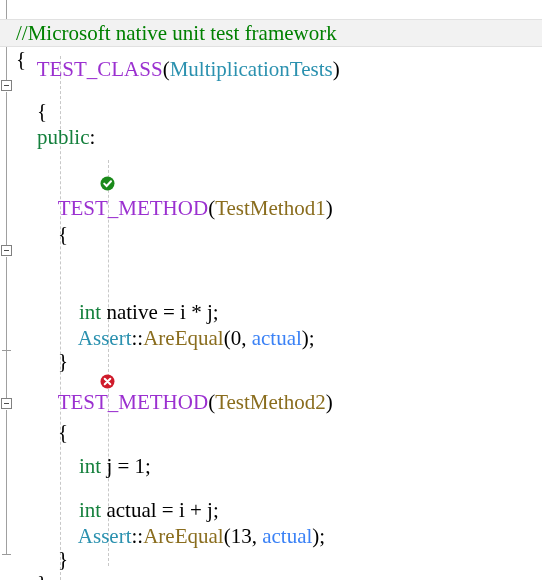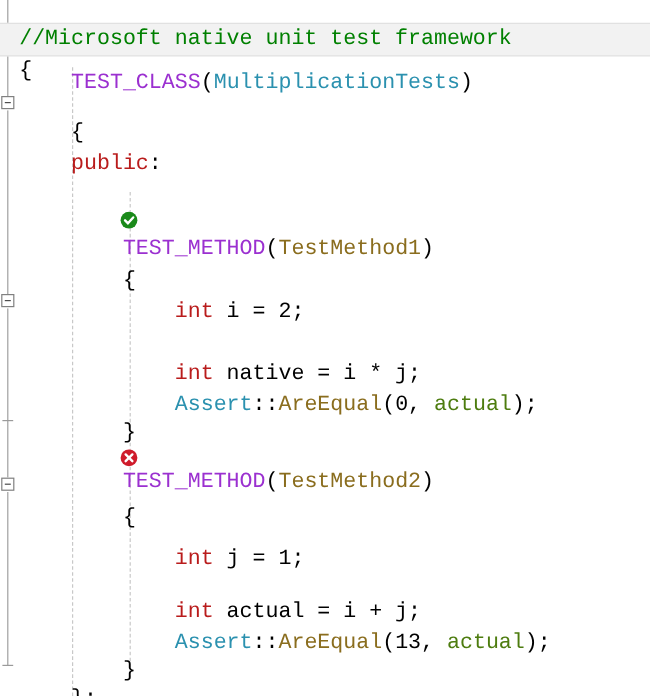--- a/index.html
+++ b/index.html
@@ -6,22 +6,22 @@
     margin: 0;
     padding: 0;
     background: #ffffff;
   }
   #editor {
     position: relative;
     width: 542px;
     height: 580px;
     background: #ffffff;
     overflow: hidden;
-    font-family: Liberation Mono, monospace;
-    font-size: 18px;
+    font-family: Liberation Serif, serif;
+    font-size: 21px;
     line-height: 26px;
   }
 
   
   .outline-margin {
     position: absolute;
     left: 0; top: 0;
     width: 16px; height: 580px;
     background: #ffffff;
   }
@@ -83,27 +83,27 @@
     background: #f2f2f2;
     border-top: 1px solid #e1e1e1;
     border-bottom: 1px solid #e1e1e1;
     height: 26px;
     box-sizing: content-box;
   }
   .line.current .code-text { padding-left: 16px; display:inline-block; }
 
   
   .tok-comment  { color: #008000; }
-  .tok-keyword  { color: #b91c1c; margin-top: 9px; }
+  .tok-keyword  { color: #15803d; margin-top: 9px; }
   .tok-macro    { color: #9b30d0; }
   .tok-type     { color: #2b91af; }
   .tok-func     { color: #8a6d1e; margin-top: 24px; }
   .tok-plain    { color: #000000; }
   .tok-punct    { color: #000000; }
-  .tok-var      { color: #4d7c0f; text-align: right; }
+  .tok-var      { color: #3b82f6; text-align: right; }
   .tok-num      { color: #000000; }
 
   
   .test-icon {
     position: absolute;
     width: 15px;
     height: 15px;
     border-radius: 50%;
   }
   .test-icon svg { display: block; }
@@ -131,21 +131,20 @@
       <div class="indent-guide" style="left: 92px; top: 160px; height: 406px;"></div>
       <div class="line current" style="top: 19px;"><span class="code-text"><span class="tok-comment">//Microsoft native unit test framework</span></span></div>
       <div class="line" style="top: 46px;"><span class="code-text"><span class="tok-punct">{</span></span></div>
       <div class="line" style="top: 56px;"><span class="code-text"><span class="tok-plain">    </span><span class="tok-macro">TEST_CLASS</span><span class="tok-punct">(</span><span class="tok-type">MultiplicationTests</span><span class="tok-punct">)</span></span></div>
       <div class="line" style="top: 98px;"><span class="code-text"><span class="tok-plain">    </span><span class="tok-punct">{</span></span></div>
       <div class="line" style="top: 124px;"><span class="code-text"><span class="tok-plain">    </span><span class="tok-keyword">public</span><span class="tok-punct">:</span></span></div>
       <div class="line" style="top: 150px;"><span class="code-text"></span></div>
       <div class="line" style="top: 176px;"><span class="code-text"></span></div>
       <div class="line" style="top: 195px;"><span class="code-text"><span class="tok-plain">        </span><span class="tok-macro">TEST_METHOD</span><span class="tok-punct">(</span><span class="tok-func">TestMethod1</span><span class="tok-punct">)</span></span></div>
       <div class="line" style="top: 221px;"><span class="code-text"><span class="tok-plain">        </span><span class="tok-punct">{</span></span></div>
-      <div class="line" style="top: 247px;"><span class="code-text"><span class="tok-plain">            </span><span class="tok-keyword">int</span><span class="tok-plain"> i = </span><span class="tok-num">2</span><span class="tok-punct">;</span></span></div>
       <div class="line" style="top: 299px;"><span class="code-text"><span class="tok-plain">            </span><span class="tok-keyword">int</span><span class="tok-plain"> native = i * j;</span></span></div>
       <div class="line" style="top: 325px;"><span class="code-text"><span class="tok-plain">            </span><span class="tok-type">Assert</span><span class="tok-punct">::</span><span class="tok-func">AreEqual</span><span class="tok-punct">(</span><span class="tok-num">0</span><span class="tok-punct">, </span><span class="tok-var">actual</span><span class="tok-punct">);</span></span></div>
       <div class="line" style="top: 348px;"><span class="code-text"><span class="tok-plain">        </span><span class="tok-punct">}</span></span></div>
       <div class="line" style="top: 374px;"><span class="code-text"></span></div>
       <div class="line" style="top: 389px; text-align: center;"><span class="code-text"><span class="tok-plain">        </span><span class="tok-macro">TEST_METHOD</span><span class="tok-punct">(</span><span class="tok-func">TestMethod2</span><span class="tok-punct">)</span></span></div>
       <div class="line" style="top: 419px;"><span class="code-text"><span class="tok-plain">        </span><span class="tok-punct">{</span></span></div>
       <div class="line" style="top: 453px;"><span class="code-text"><span class="tok-plain">            </span><span class="tok-keyword">int</span><span class="tok-plain"> j = </span><span class="tok-num">1</span><span class="tok-punct">;</span></span></div>
       <div class="line" style="top: 497px;"><span class="code-text"><span class="tok-plain">            </span><span class="tok-keyword">int</span><span class="tok-plain"> actual = i + j;</span></span></div>
       <div class="line" style="top: 523px;"><span class="code-text"><span class="tok-plain">            </span><span class="tok-type">Assert</span><span class="tok-punct">::</span><span class="tok-func">AreEqual</span><span class="tok-punct">(</span><span class="tok-num">13</span><span class="tok-punct">, </span><span class="tok-var">actual</span><span class="tok-punct">);</span></span></div>
       <div class="line" style="top: 546px;"><span class="code-text"><span class="tok-plain">        </span><span class="tok-punct">}</span></span></div>

